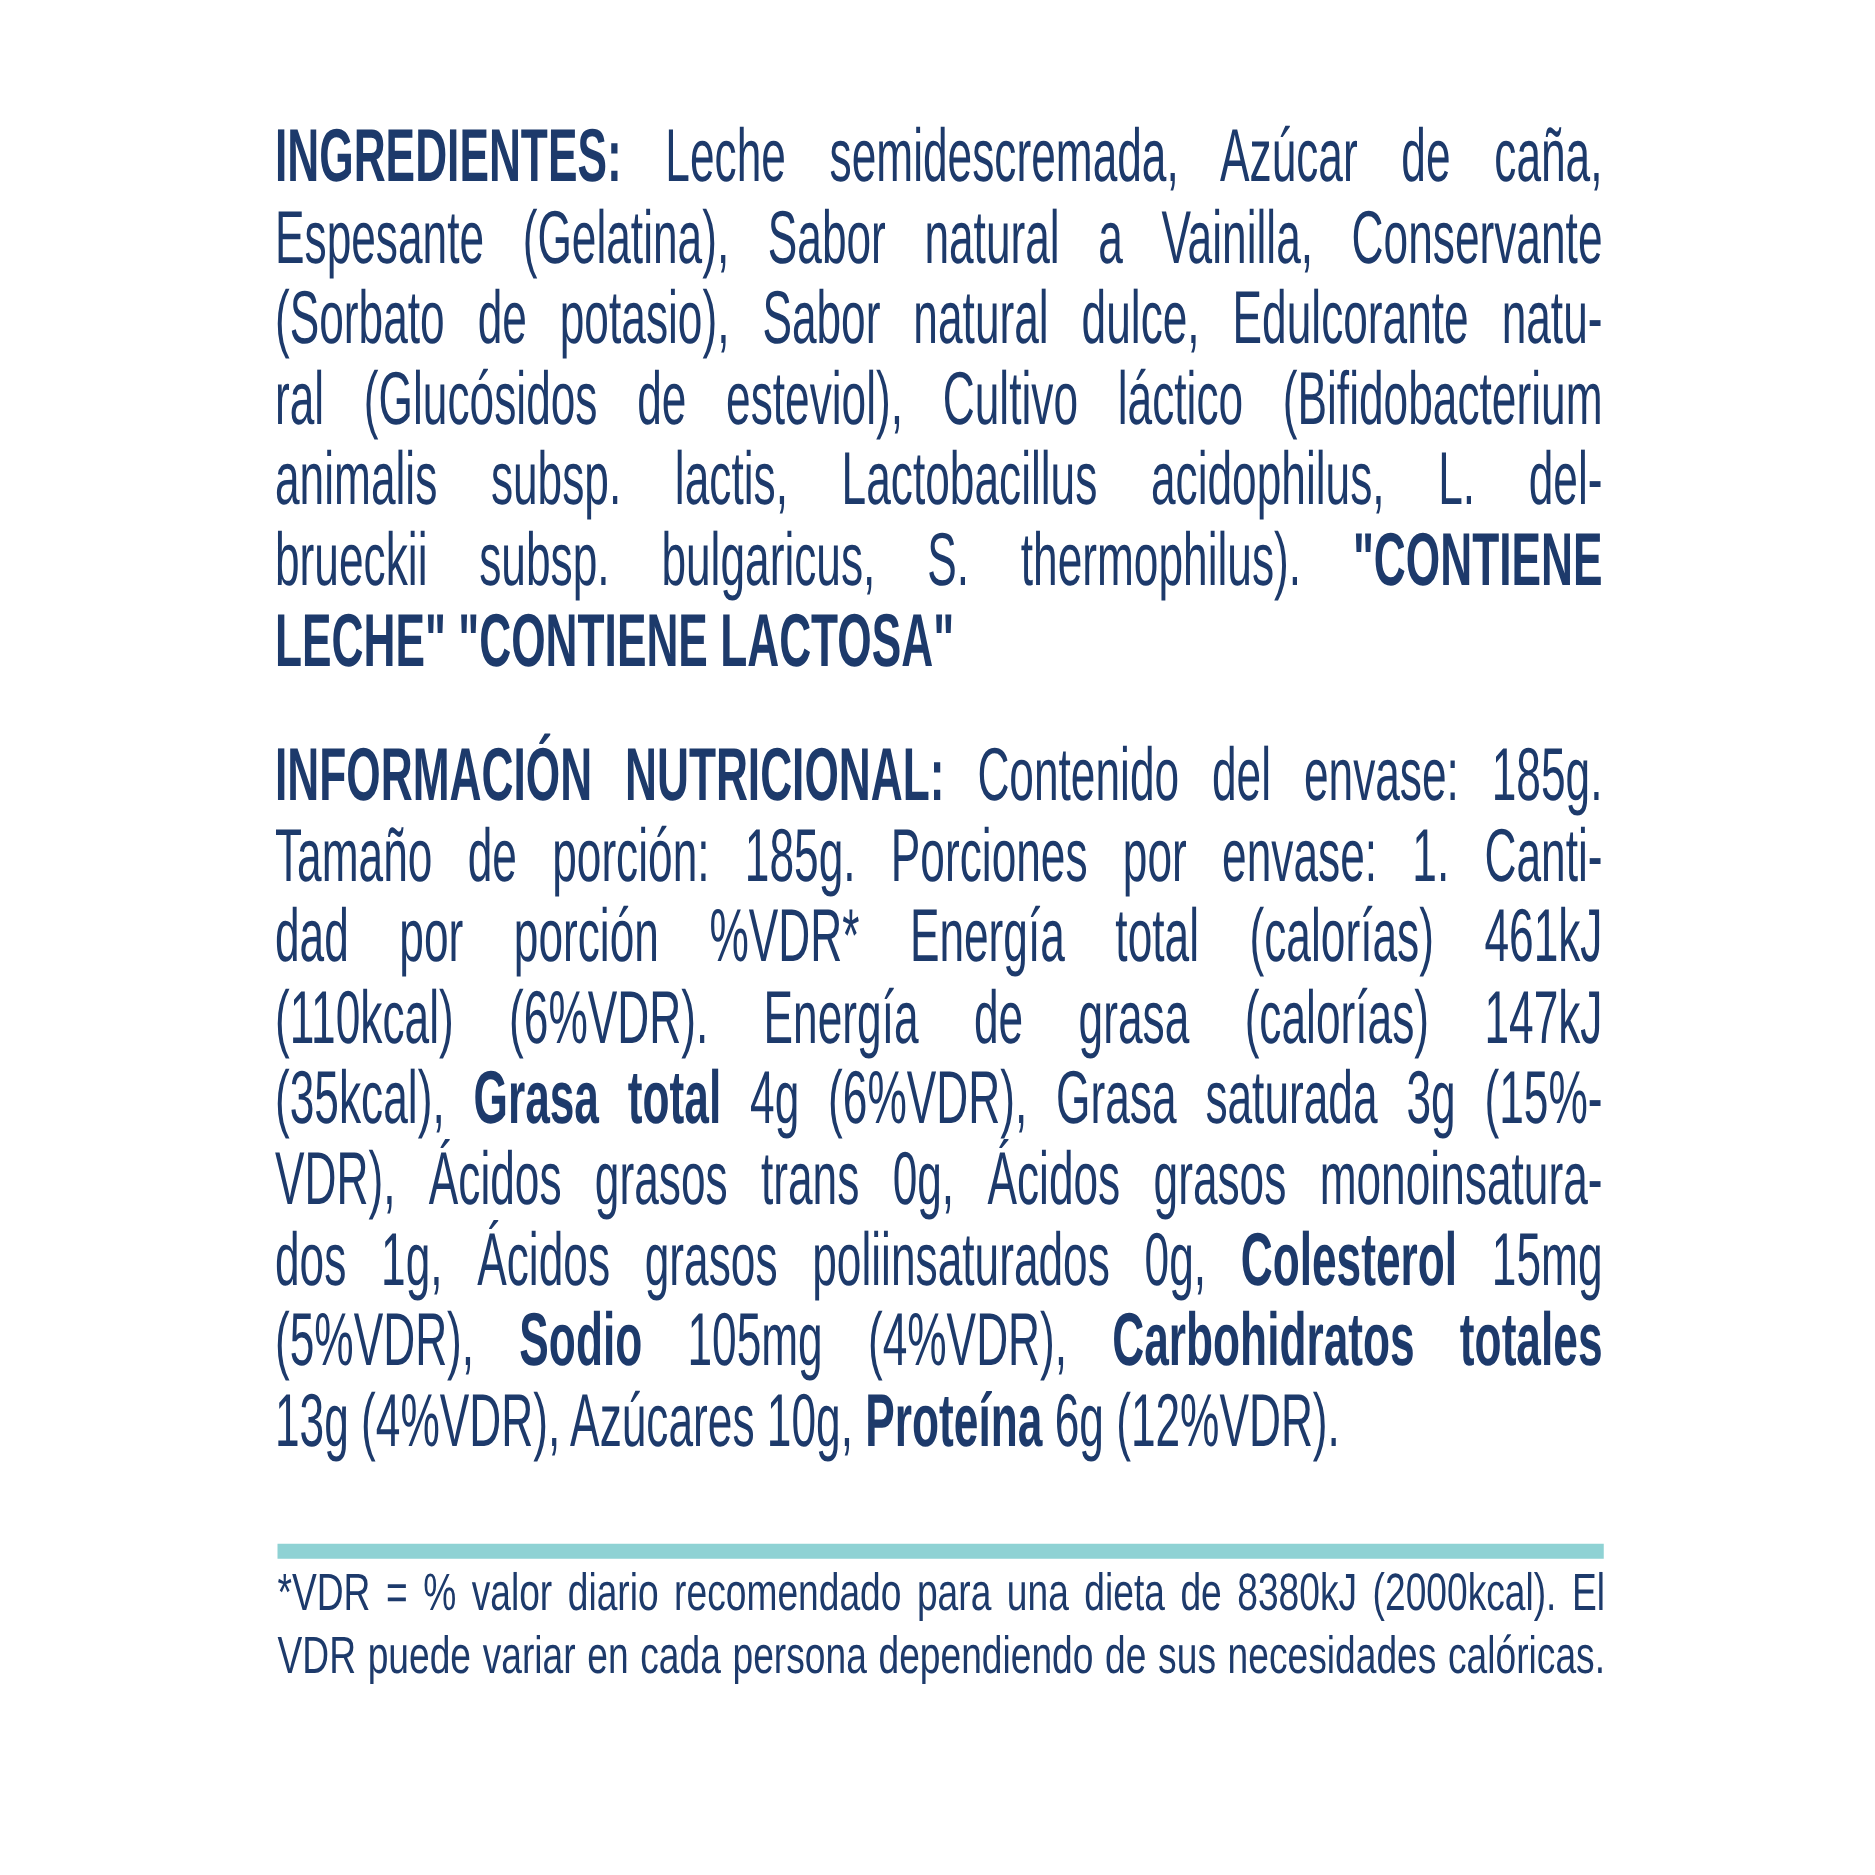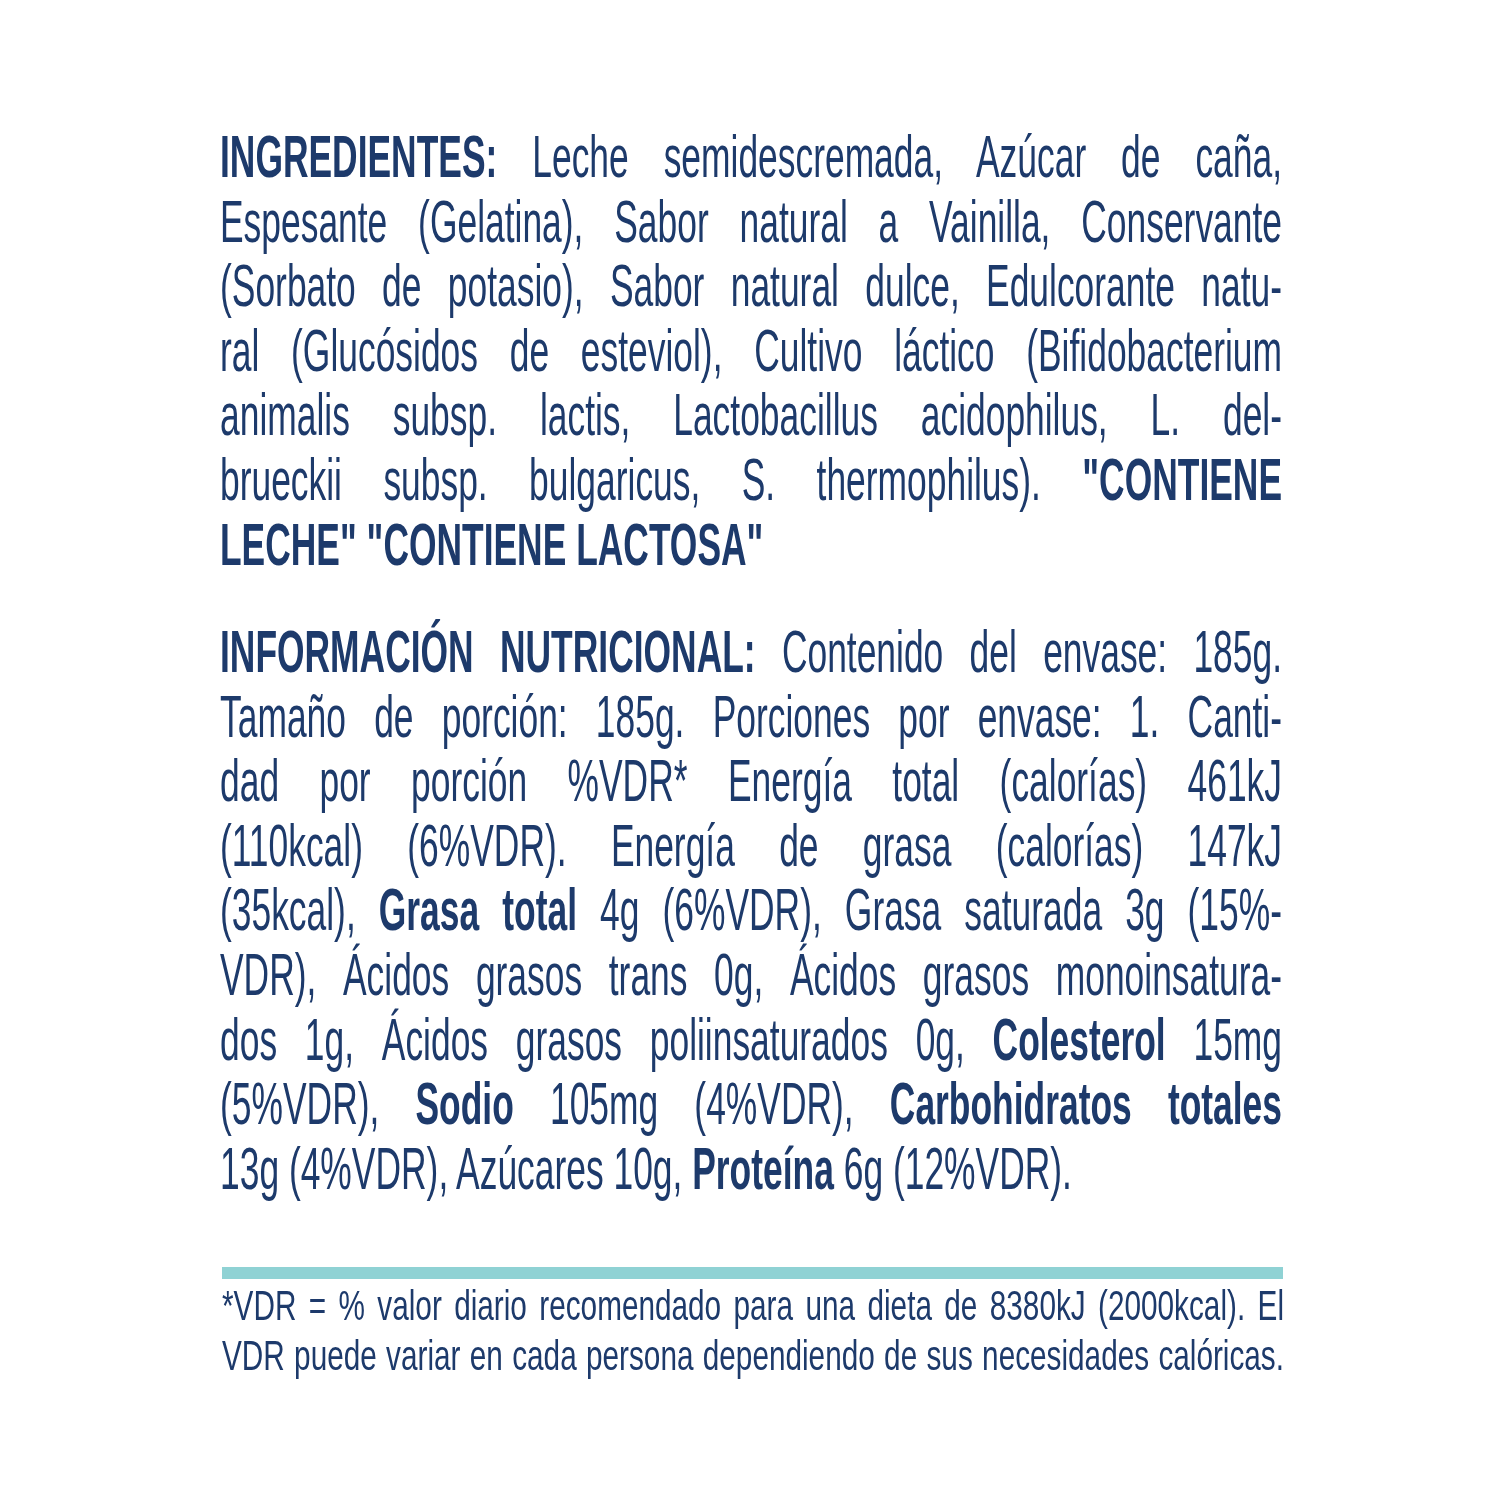--- a/index.html
+++ b/index.html
@@ -11,21 +11,20 @@
   html, body {
     width: 1500px; height: 1500px;
     background: var(--bg);
     font-family: "Liberation Sans", "DejaVu Sans", sans-serif;
     overflow: hidden;
   }
   .sheet {
     position: relative;
     width: 1500px; height: 1084px;
     background: var(--bg);
-    margin-top: 32px;
   }
   .para {
     position: absolute;
     color: var(--navy);
     transform-origin: 0 0;
   }
   .main-text {
     font-size: 60px;
     line-height: 64.6px;
     width: 1800px;

